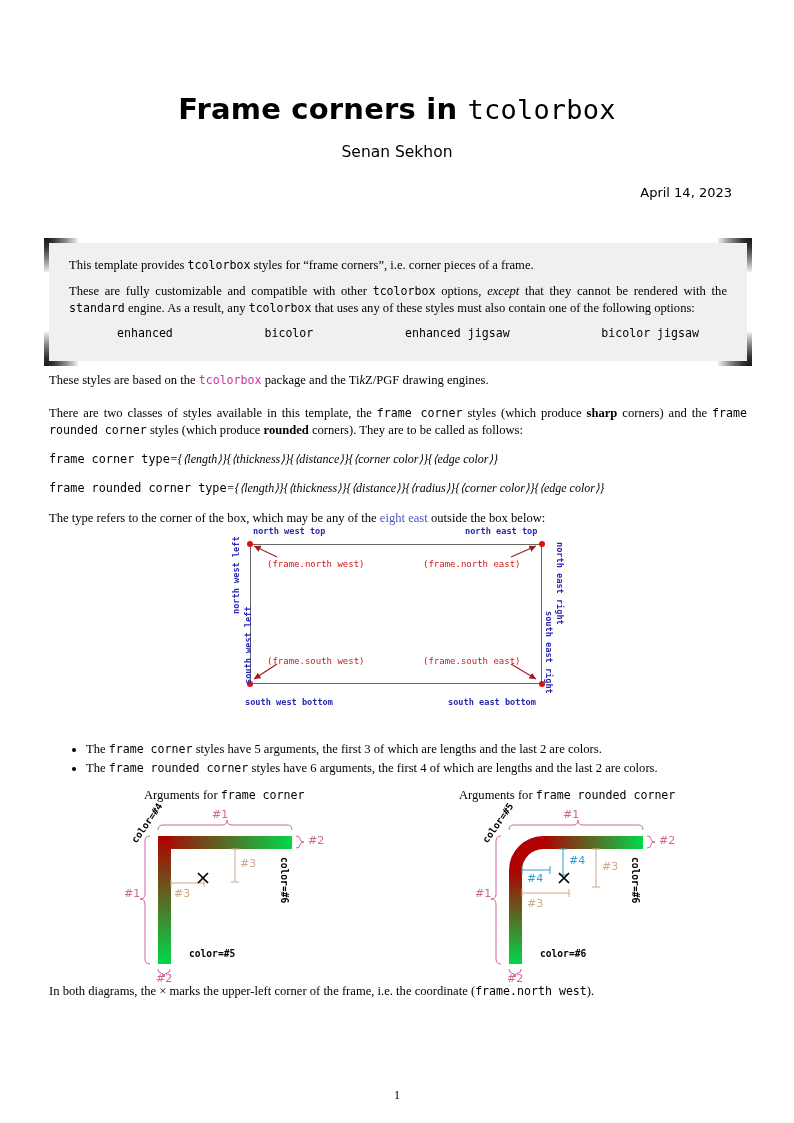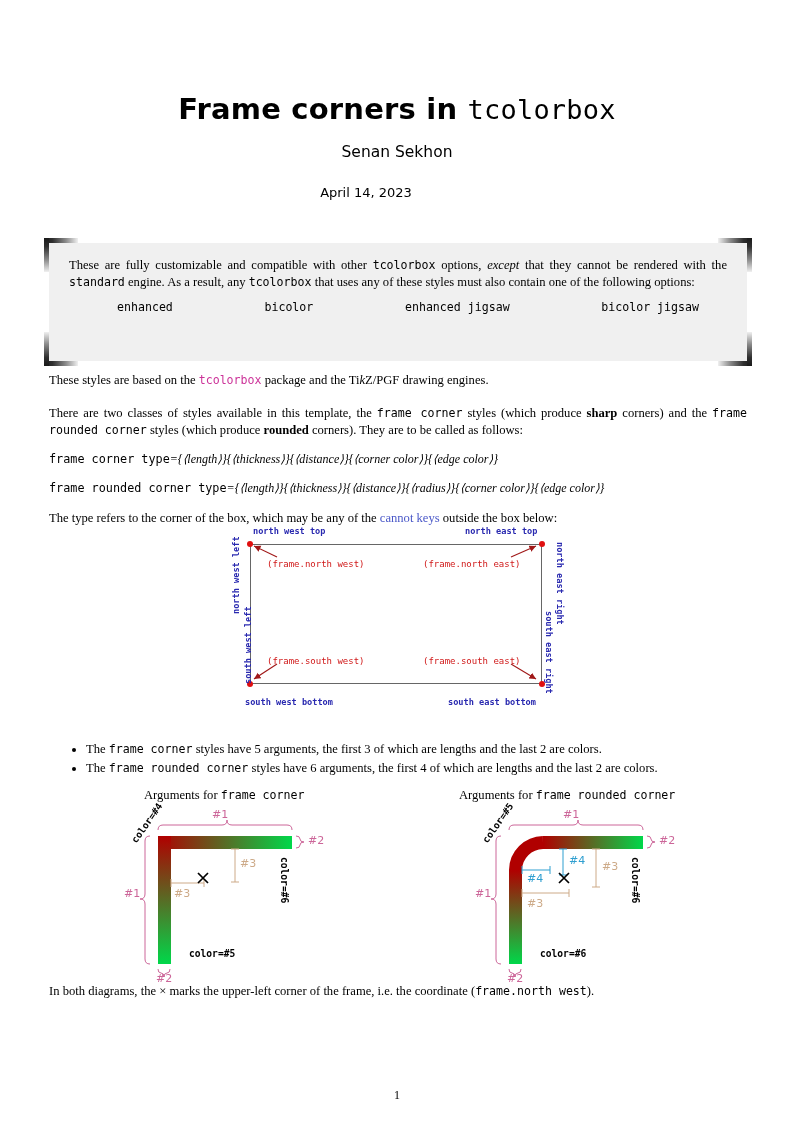--- a/index.html
+++ b/index.html
@@ -6,21 +6,21 @@
   body{width:794px;height:1123px;position:relative;
        font-family:"Liberation Serif",serif;color:#000;}
   .page{position:absolute;inset:0;}
 
   
   .title{position:absolute;top:92px;left:0;width:794px;text-align:center;
          font-family:"DejaVu Sans",sans-serif;font-weight:bold;font-size:29px;letter-spacing:.2px;}
   .title .mono{font-family:"DejaVu Sans Mono",monospace;font-weight:normal;font-size:27px;}
   .author{position:absolute;top:143px;left:0;width:794px;text-align:center;
           font-family:"DejaVu Sans",sans-serif;font-size:15.5px;}
-  .date{position:absolute;top:185px;left:0;width:732px;text-align:center;
+  .date{position:absolute;top:185px;left:0;width:732px;text-align:right;
         font-family:"DejaVu Sans",sans-serif;font-size:13px;}
 
   
   .greybox{position:absolute;left:49px;top:243px;width:698px;height:118px;
            background:#f0f0f0;box-sizing:border-box;padding:14px 20px 8px 20px;}
   .corner{position:absolute;width:34px;height:34px;pointer-events:none;}
   .corner i{position:absolute;display:block;}
   
   .c-tl{left:-5px;top:-5px;}
   .c-tl .h{left:0;top:0;width:34px;height:5px;
@@ -111,40 +111,41 @@
       </span>
     <span class="corner c-bl">
         <i class="h"></i>
         <i class="v"></i>
       </span>
     <span class="corner c-br">
         <i class="h"></i>
         <i class="v"></i>
       </span>
 
+    <p class="bp"><span>This template provides </span><span class="tt">tcolorbox</span><span> styles for “frame corners”, i.e. corner pieces of a frame.</span></p>
 
     <p class="bp"><span>These are fully customizable and compatible with other </span><span class="tt">tcolorbox</span><span> options, </span><span class="it">except</span><span> that they cannot be rendered with the </span><span class="tt">standard</span><span> engine. As a result, any </span><span class="tt">tcolorbox</span><span> that uses any of these styles must also contain one of the following options:</span></p>
 
     <div class="opts">
       <span>enhanced</span>
       <span>bicolor</span>
       <span>enhanced jigsaw</span>
       <span>bicolor jigsaw</span>
     </div>
   </div>
 
   <div class="para" style="top:372px;"><span>These styles are based on the </span><span class="tt link">tcolorbox</span><span> package and the Ti</span><span class="it">k</span><span>Z/PGF drawing engines.</span></div>
 
   <div class="para" style="top:405px;"><span>There are two classes of styles available in this template, the </span><span class="tt">frame corner</span><span> styles (which produce </span><span class="bf">sharp</span><span> corners) and the </span><span class="tt">frame rounded corner</span><span> styles (which produce </span><span class="bf">rounded</span><span> corners). They are to be called as follows:</span></div>
 
   <div class="syn" style="top:452px;"><span>frame corner </span><span class="u">type</span><span class="arg">={⟨length⟩}{⟨thickness⟩}{⟨distance⟩}{⟨corner color⟩}{⟨edge color⟩}</span></div>
 
   <div class="syn" style="top:481px;"><span>frame rounded corner </span><span class="u">type</span><span class="arg">={⟨length⟩}{⟨thickness⟩}{⟨distance⟩}{⟨radius⟩}{⟨corner color⟩}{⟨edge color⟩}</span></div>
 
-  <div class="para" style="top:510px;"><span>The </span><span class="u">type</span><span> refers to the corner of the box, which may be any of the </span><span class="bluelink">cannot keys</span><span> outside the box below:</span></div>
+  <div class="para" style="top:510px;"><span>The </span><span class="u">type</span><span> refers to the corner of the box, which may be any of the </span><span class="bluelink">eight east</span><span> outside the box below:</span></div>
 
   <div class="nodediag">
     <div class="nd-box"></div>
 
     <div class="nd-dot" style="left:42px;top:25px;"></div>
     <div class="nd-dot" style="left:334px;top:25px;"></div>
     <div class="nd-dot" style="left:42px;top:165px;"></div>
     <div class="nd-dot" style="left:334px;top:165px;"></div>
 
     <div class="nd-lbl" style="left:48px;top:10px;">north west top</div>

